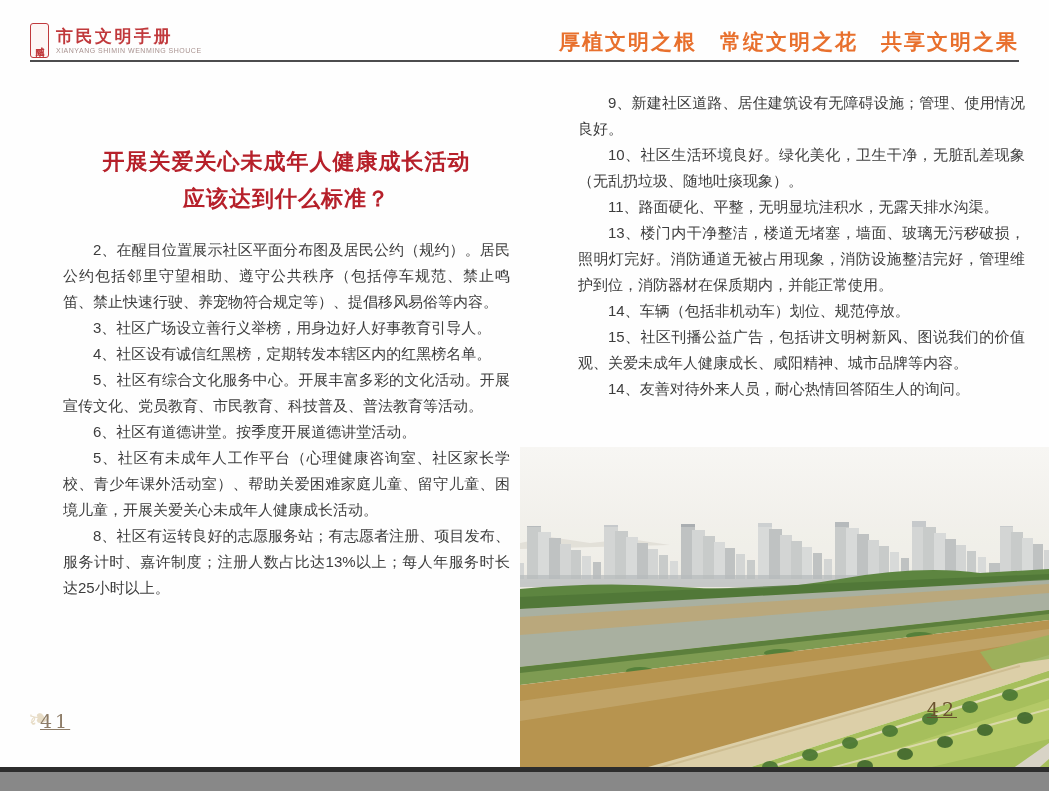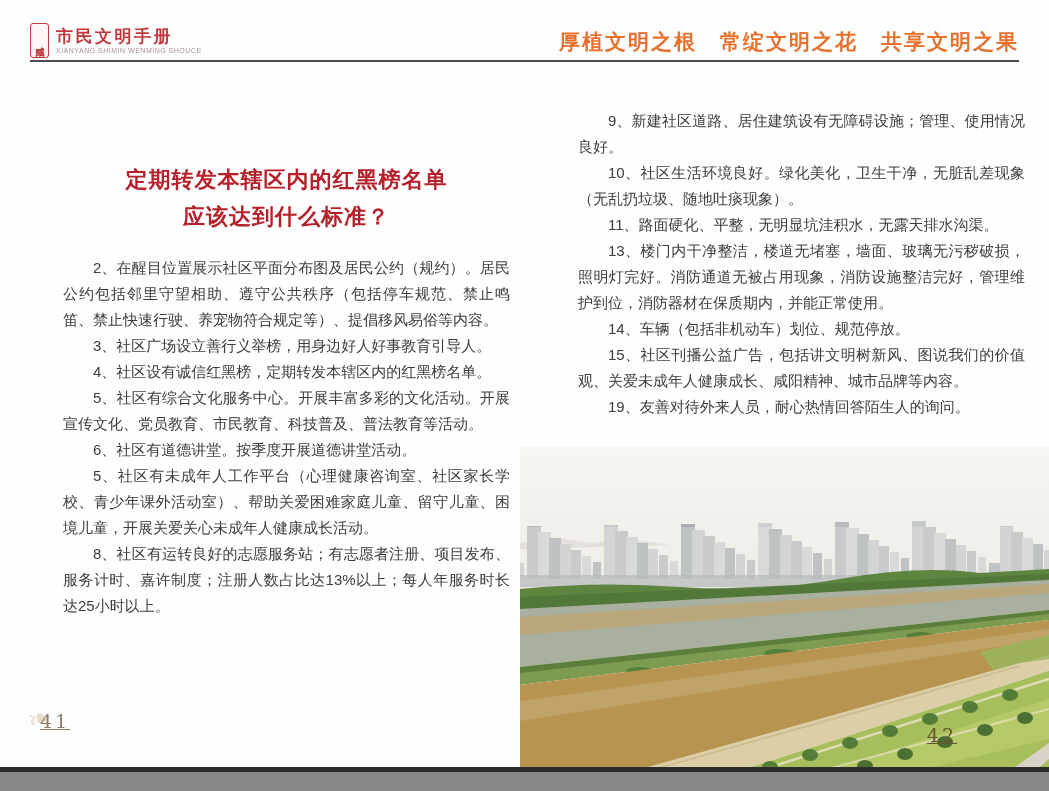--- a/index.html
+++ b/index.html
@@ -13,33 +13,33 @@
         display:flex;align-items:center;justify-content:center;background:#fdf6f5;}
   .seal-text{writing-mode:vertical-rl;text-orientation:upright;font-size:9px;
         color:#c0393c;letter-spacing:1px;font-weight:bold;line-height:1;}
   .logo-title{color:#c0393c;font-size:17px;font-weight:bold;letter-spacing:2.5px;
         font-family:"DejaVu Serif",serif;line-height:1.1;}
   .logo-sub{font-size:7px;color:#a8928f;letter-spacing:0.5px;margin-top:2px;}
   .slogan{color:#e8702d;font-size:21px;font-weight:bold;letter-spacing:2px;
         font-family:"DejaVu Serif",serif;padding-bottom:2px;}
   .rule{position:absolute;left:30px;right:30px;top:60px;border-top:2px solid #4c4c4e;}
   
-  .col{position:absolute;width:447px;margin-top:18px;}
+  .col{position:absolute;width:447px;}
   .col-left{left:63px;top:143px;}
   .col-right{left:578px;top:90px;z-index:3;}
   .doc-title{color:#b6202a;font-size:22px;line-height:37px;font-weight:bold;
         text-align:center;margin:0 0 20px 0;letter-spacing:1px;}
   .para{font-size:15px;line-height:26px;color:#3d3d3d;text-align:justify;
         text-indent:2em;margin:0;}
   
   .pageno{font-family:"DejaVu Serif",serif;font-size:19px;letter-spacing:3px;text-decoration:underline;}
   .pageno-left{position:absolute;left:40px;top:710px;color:#8d7c67;z-index:2;}
   .flourish{position:absolute;left:28px;top:702px;font-size:28px;color:#e7dcc6;
         transform:rotate(-15deg);z-index:1;font-family:"DejaVu Serif",serif;}
-  .pageno-right{position:absolute;right:92px;bottom:40px;color:#6a532f;z-index:4;}
+  .pageno-right{position:absolute;right:92px;bottom:66px;color:#6a532f;z-index:4;}
   
   .photo{position:absolute;left:520px;top:447px;width:529px;height:339px;z-index:1;}
   .photo svg{display:block;}
   .bottom-bar{position:absolute;left:0;right:0;bottom:0;height:5px;background:#2d2d2d;z-index:5;}
 </style>
 </head>
 <body>
 
 <div class="page">
 
@@ -51,21 +51,21 @@
       <div class="logo-text">
         <div class="logo-title">市民文明手册</div>
         <div class="logo-sub">XIANYANG SHIMIN WENMING SHOUCE</div>
       </div>
     </div>
     <div class="slogan">厚植文明之根　常绽文明之花　共享文明之果</div>
   </div>
   <div class="rule"></div>
 
   <section class="col col-left">
-    <h1 class="doc-title"><span>定期转发本辖区内的红黑榜名单</span><br><span>应该达到什么标准？</span></h1>
+    <h1 class="doc-title"><span>开展关爱关心未成年人健康成长活动</span><br><span>应该达到什么标准？</span></h1>
     <div class="body">
         <p class="para">2、在醒目位置展示社区平面分布图及居民公约（规约）。居民公约包括邻里守望相助、遵守公共秩序（包括停车规范、禁止鸣笛、禁止快速行驶、养宠物符合规定等）、提倡移风易俗等内容。</p>
         <p class="para">3、社区广场设立善行义举榜，用身边好人好事教育引导人。</p>
         <p class="para">4、社区设有诚信红黑榜，定期转发本辖区内的红黑榜名单。</p>
         <p class="para">5、社区有综合文化服务中心。开展丰富多彩的文化活动。开展宣传文化、党员教育、市民教育、科技普及、普法教育等活动。</p>
         <p class="para">6、社区有道德讲堂。按季度开展道德讲堂活动。</p>
         <p class="para">5、社区有未成年人工作平台（心理健康咨询室、社区家长学校、青少年课外活动室）、帮助关爱困难家庭儿童、留守儿童、困境儿童，开展关爱关心未成年人健康成长活动。</p>
         <p class="para">8、社区有运转良好的志愿服务站；有志愿者注册、项目发布、服务计时、嘉许制度；注册人数占比达13%以上；每人年服务时长达25小时以上。</p>
       </div>
   </section>
@@ -74,21 +74,21 @@
   <div class="pageno pageno-left">41</div>
 
   <section class="col col-right">
     <div class="body">
         <p class="para">9、新建社区道路、居住建筑设有无障碍设施；管理、使用情况良好。</p>
         <p class="para">10、社区生活环境良好。绿化美化，卫生干净，无脏乱差现象（无乱扔垃圾、随地吐痰现象）。</p>
         <p class="para">11、路面硬化、平整，无明显坑洼积水，无露天排水沟渠。</p>
         <p class="para">13、楼门内干净整洁，楼道无堵塞，墙面、玻璃无污秽破损，照明灯完好。消防通道无被占用现象，消防设施整洁完好，管理维护到位，消防器材在保质期内，并能正常使用。</p>
         <p class="para">14、车辆（包括非机动车）划位、规范停放。</p>
         <p class="para">15、社区刊播公益广告，包括讲文明树新风、图说我们的价值观、关爱未成年人健康成长、咸阳精神、城市品牌等内容。</p>
-        <p class="para">19、友善对待外来人员，耐心热情回答陌生人的询问。</p>
+        <p class="para">14、友善对待外来人员，耐心热情回答陌生人的询问。</p>
       </div>
   </section>
 
   <div class="photo">
     <svg width="529" height="339" viewBox="0 0 529 339" preserveAspectRatio="none">
       <defs>
         <linearGradient id="sky" x1="0" y1="0" x2="0" y2="1">
           <stop offset="0" stop-color="#f7f6f3"></stop>
           <stop offset="0.75" stop-color="#efede7"></stop>
           <stop offset="1" stop-color="#e7e4db"></stop>

